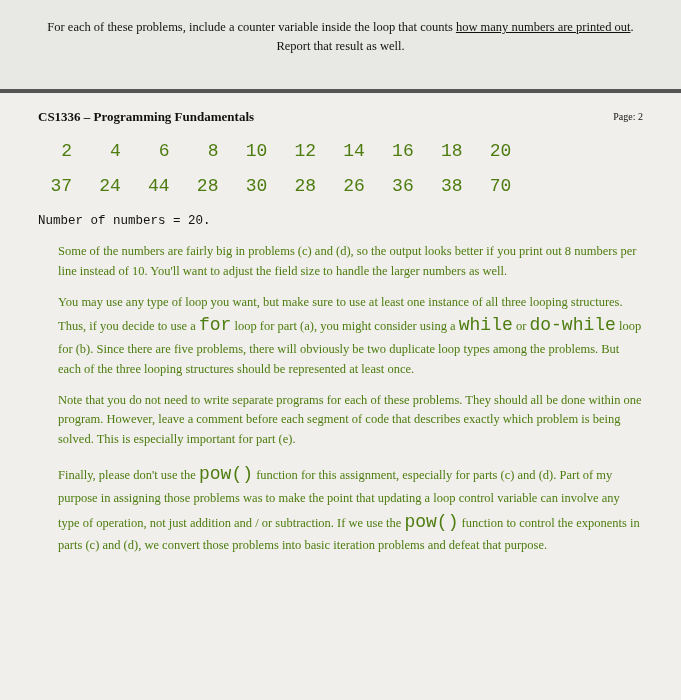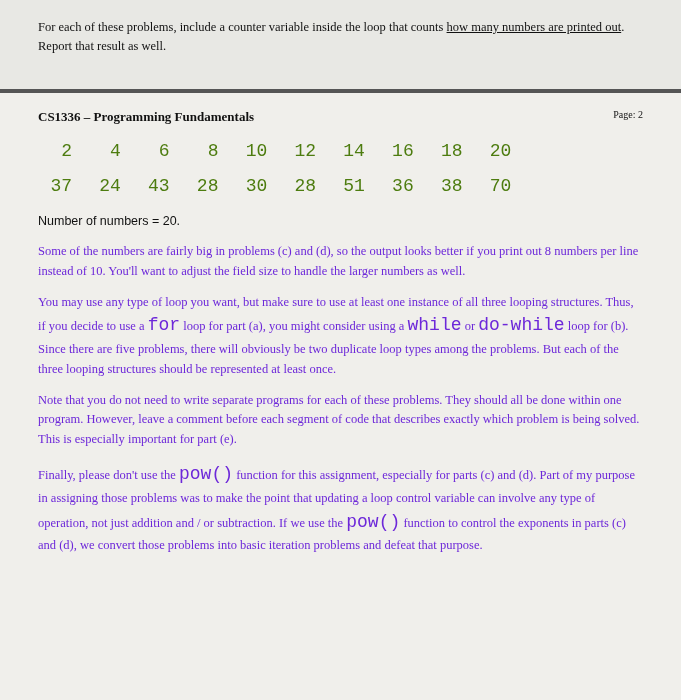--- a/index.html
+++ b/index.html
@@ -22,41 +22,42 @@
       width: 681px;
       min-height: 700px;
       padding: 0;
       position: relative;
     }
 
     .top-section {
       background: #e8e8e4;
       padding: 18px 38px 16px 38px;
       border-bottom: 3px solid #555;
+      text-align: center;
     }
 
     .top-section p {
       font-size: 12.5px;
       line-height: 1.55;
       color: #111;
     }
 
     .top-section .underline {
       text-decoration: underline;
     }
 
     .bottom-section {
       background: #f0efeb;
       padding: 16px 38px 20px 38px;
     }
 
     .page-header {
       display: flex;
       justify-content: space-between;
-      align-items: flex-start;
+      align-items: center;
       margin-bottom: 12px;
     }
 
     .page-header-title {
       font-size: 13px;
       font-weight: bold;
       color: #111;
     }
 
     .page-header-num {
@@ -73,32 +74,33 @@
     }
 
     .code-num {
       display: inline-block;
       width: 38px;
       text-align: right;
       padding-right: 4px;
     }
 
     .count-line {
-      font-family: Liberation Sans, sans-serif;
+      font-family: Liberation Mono, monospace;
       font-size: 12.5px;
       margin-bottom: 14px;
       color: #111;
     }
 
     .body-para {
       font-size: 12.5px;
       line-height: 1.55;
-      color: #6d28d9;
+      color: #4d7c0f;
       margin-bottom: 12px;
       text-align: left;
+      margin-left: 20px;
     }
 
     .body-para code, .inline-code {
       font-family: 'Courier New', Courier, monospace;
       font-size: 18px;
     }
 
     .spacer {
       height: 8px;
     }
@@ -139,25 +141,25 @@
       <span class="code-num">12</span>
       <span class="code-num">14</span>
       <span class="code-num">16</span>
       <span class="code-num">18</span>
       <span class="code-num">20</span>
     </div>
 
     <div class="code-block">
       <span class="code-num">37</span>
       <span class="code-num">24</span>
-      <span class="code-num">43</span>
+      <span class="code-num">44</span>
       <span class="code-num">28</span>
       <span class="code-num">30</span>
       <span class="code-num">28</span>
-      <span class="code-num">51</span>
+      <span class="code-num">26</span>
       <span class="code-num">36</span>
       <span class="code-num">38</span>
       <span class="code-num">70</span>
     </div>
 
     <div class="spacer"></div>
 
     <div class="count-line">Number of numbers = 20.</div>
 
     <p class="body-para">Some of the numbers are fairly big in problems (c) and (d), so the output looks better if you print out 8 numbers per line instead of 10.  You'll want to adjust the field size to handle the larger numbers as well.</p>

